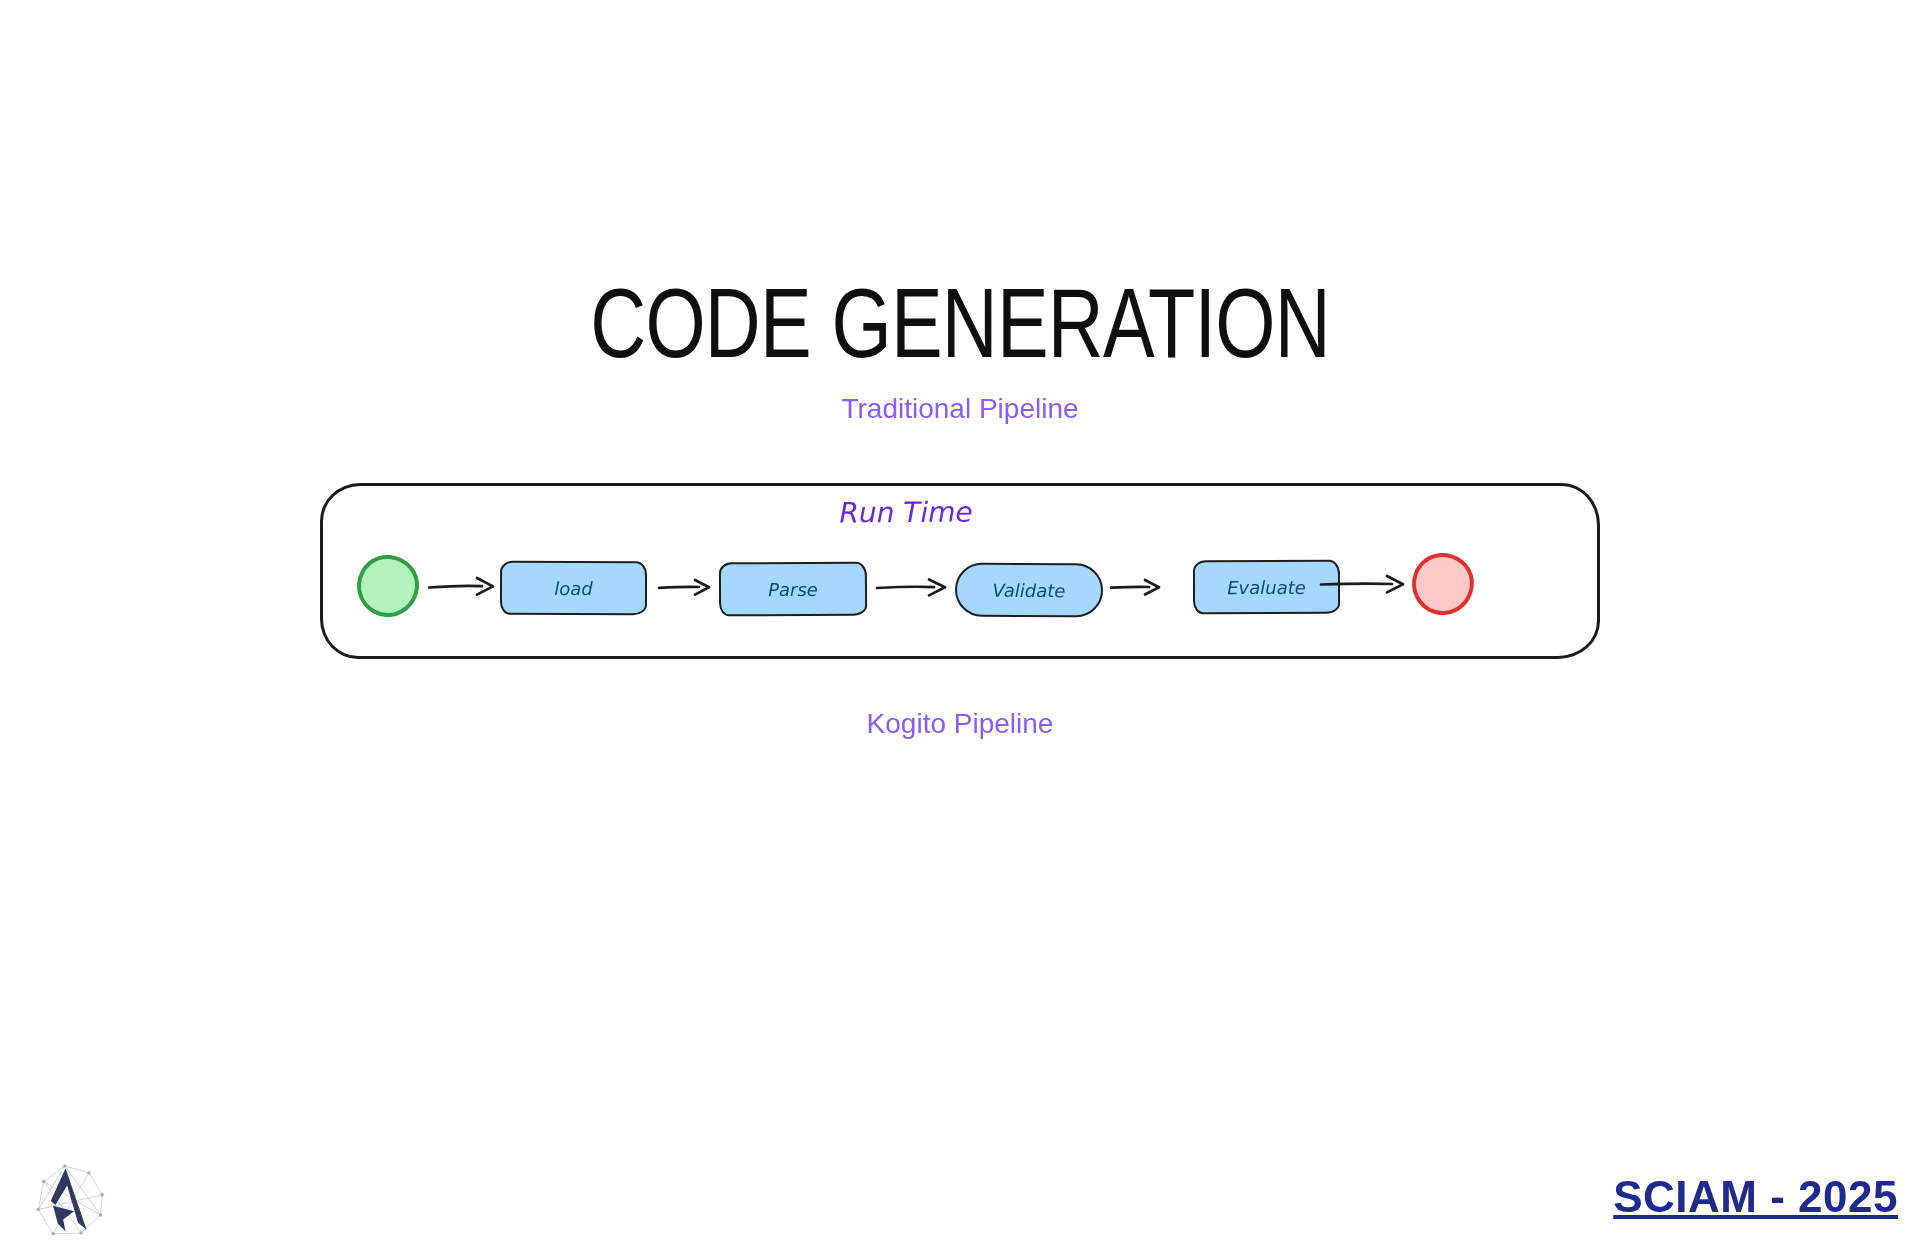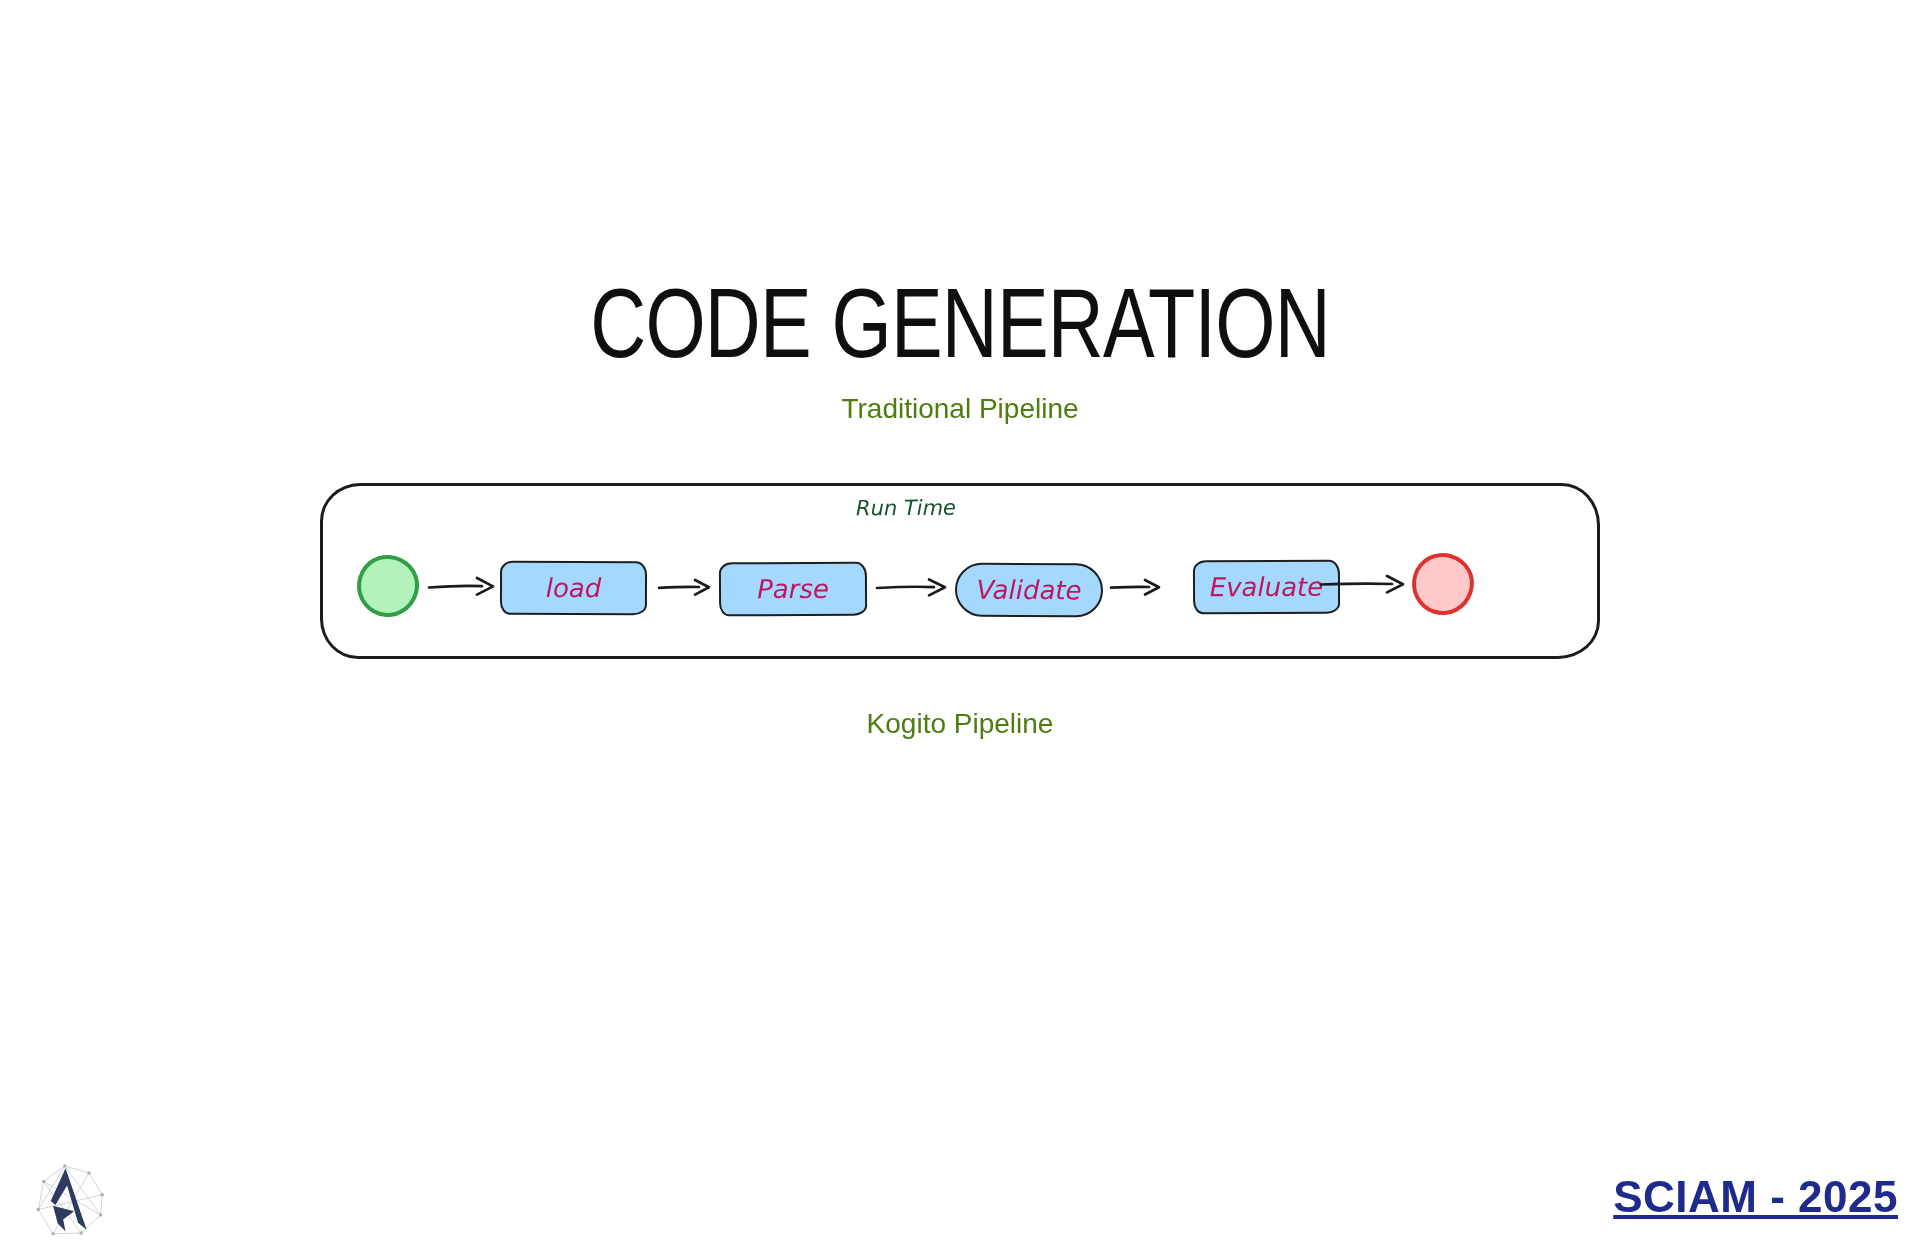--- a/index.html
+++ b/index.html
@@ -10,53 +10,53 @@
   
   .title-wrap{position:absolute;top:274px;left:0;width:100%;text-align:center;}
   .title{
     display:inline-block;font-size:98px;line-height:1;color:#0f0f0f;
     font-weight:400;letter-spacing:-1px;white-space:nowrap;
     transform:scaleX(0.79);transform-origin:center;
   }
   
   .section-label{
     position:absolute;left:0;width:100%;text-align:center;
-    font-size:28px;color:#4d7c0f;font-weight:400;
+    font-size:28px;color:#8b5cf6;font-weight:400;
   }
   .label-top{top:393px;}
   .label-bottom{top:708px;}
   
   .frame{
     position:absolute;left:320px;top:483px;width:1280px;height:176px;
     border:3px solid #1b1b1b;border-radius:40px 38px 42px 38px/38px 42px 38px 40px;
     background:#ffffff;box-sizing:border-box;
   }
   .frame-label{
     position:absolute;top:10px;left:50%;
     transform:translateX(-50%) translateX(-54px) rotate(-0.4deg);
     font-family:cursive,"DejaVu Sans",sans-serif;font-style:italic;
-    font-size:21px;color:#14532d;white-space:nowrap;
+    font-size:28px;color:#6d28d9;white-space:nowrap;
   }
   
   .event{
     position:absolute;width:62px;height:62px;box-sizing:border-box;
     border-radius:48% 52% 50% 50%/50% 48% 52% 50%;
   }
   .event.start{left:34px;top:69px;background:#b2f2bb;border:4px solid #2f9e44;transform:rotate(6deg);}
   .event.end{left:1089px;top:67px;background:#ffc9c9;border:4px solid #e03131;transform:rotate(-4deg);}
   
   .node{
     position:absolute;height:54px;box-sizing:border-box;
     background:#a5d8ff;border:2.5px solid #1e1e1e;
     border-radius:13px 11px 14px 10px/11px 14px 10px 13px;
     display:flex;align-items:center;justify-content:center;
   }
   .node span{
     font-family:cursive,"DejaVu Sans",sans-serif;font-style:italic;
-    font-size:26px;color:#be185d;white-space:nowrap;
+    font-size:18px;color:#0c4a6e;white-space:nowrap;
   }
   .node-load{left:177px;top:75px;width:147px;transform:rotate(0.2deg);}
   .node-parse{left:396px;top:76px;width:148px;transform:rotate(-0.3deg);align-items:center;}
   .node-validate{left:632px;top:77px;width:148px;transform:rotate(0.3deg);border-radius:27px;}
   .node-evaluate{left:870px;top:74px;width:147px;transform:rotate(-0.2deg);}
   
   .arrow{position:absolute;overflow:visible;}
   .arrow path{stroke:#1b1b1b;fill:none;stroke-width:2.7;stroke-linecap:round;stroke-linejoin:round;}
   
   .logo{position:absolute;left:32px;top:1162px;width:78px;height:78px;}

